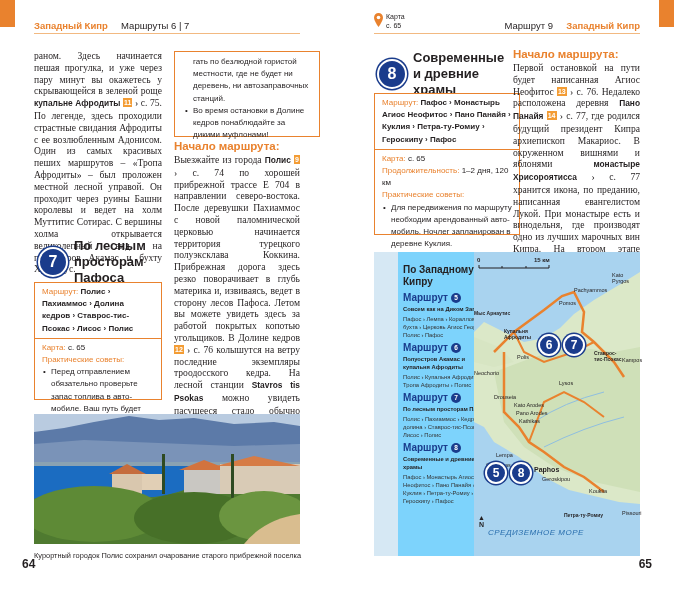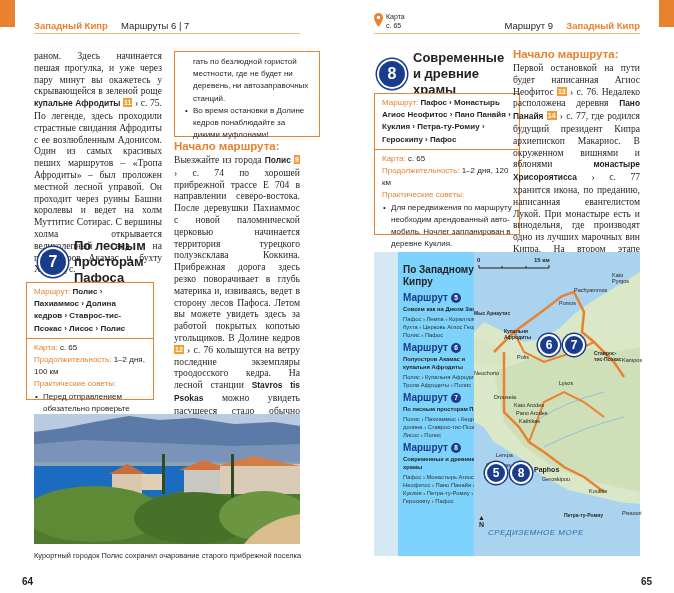--- a/index.html
+++ b/index.html
@@ -33,21 +33,21 @@
   .bullet:before { content: "•"; position: absolute; left: 1px; top: 0; }
 
   .orange-h { font-family: "Liberation Sans", sans-serif; font-weight: bold; color: #e9822e; font-size: 11.5px; }
 
   .route-head { position: absolute; display: flex; align-items: center; }
   .route-num { width: 30px; height: 30px; border-radius: 50%; background: #1a3c8c; border: 2px solid #fff; box-shadow: 0 0 0 1.5px #1a3c8c; color: #fff; font-family: "Liberation Sans", sans-serif; font-weight: bold; font-size: 16px; display: flex; align-items: center; justify-content: center; flex: none; }
   .route-title { font-family: "Liberation Sans", sans-serif; font-weight: bold; font-size: 13px; line-height: 16px; margin-left: 6px; color: #231f20; }
 
   .photo { position: absolute; left: 34px; top: 414px; width: 266px; height: 130px; overflow: hidden; }
   .caption { position: absolute; left: 34px; top: 551px; font-family: "Liberation Sans", sans-serif; font-size: 7.4px; color: #231f20; }
-  .folio { position: absolute; top: 576px; font-family: "Liberation Sans", sans-serif; font-weight: bold; font-size: 10px; }
+  .folio { position: absolute; top: 557px; font-family: "Liberation Sans", sans-serif; font-weight: bold; font-size: 12px; }
 
   .map-wrap { position: absolute; left: 374px; top: 252px; width: 266px; height: 304px; background: #d6e8f4; }
   .map-side { position: absolute; left: 0; top: 0; width: 100px; height: 304px; background: #7dd3fc; padding: 12px 5px; font-family: "Liberation Sans", sans-serif; margin-left: 24px; }
   .map-side h4 { font-size: 10px; font-weight: bold; line-height: 12px; margin-bottom: 3px; color: #231f20; }
   .ms-route { margin-top: 2px; }
   .ms-route .rh { color: #1a3c8c; font-size: 10px; font-weight: bold; display: flex; align-items: center; line-height: 13px; }
   .ms-route .rh .dot { width: 10px; height: 10px; border-radius: 50%; background: #1a3c8c; color: #fff; font-size: 6.5px; display: inline-flex; align-items: center; justify-content: center; margin-left: 3px; }
   .ms-route .rt { font-size: 5.8px; font-weight: bold; line-height: 8px; margin-top: 1px; }
   .ms-route .rp { font-size: 5.8px; line-height: 8px; margin-top: 2px; color: #333; }
   .map-canvas { position: absolute; left: 100px; top: 0; width: 166px; height: 304px; }
@@ -68,28 +68,27 @@
   <div class="serif-text" style="position:absolute;left:34px;top:50px;width:128px;">
     <span>раном. Здесь начинается пешая про­гулка, и уже через пару минут вы окажетесь у скрывающейся в зеле­ной роще </span><b>купальне Афродиты</b>
     <span class="ref-box">11</span><span> › с. 75. По легенде, здесь проходили страстные свидания Афродиты с ее возлюбленным Адонисом. Один из самых красивых пеших маршру­тов – «Тропа Афродиты» – был про­ложен местной лесной управой. Он проходит через руины Башни коро­левы и ведет на холм Муттитис Со­тирас. С вершины холма открывает­ся великолепный вид на полуостров Акамас и бухту Хрисохус.</span>
   </div>
 
   <div class="route-head" style="left:38px;top:238px;">
     <div class="route-num">7</div>
     <div class="route-title" style="width:100px;">По лесным прос­торам Пафоса</div>
   </div>
 
-  <div class="info-box sans-small" style="left:26px;top:282px;width:128px;height:118px;">
+  <div class="info-box sans-small" style="left:34px;top:282px;width:128px;height:118px;">
     <div class="sect">
       <span class="lbl">Маршрут:</span>
       <span class="bold">Полис › Пахиаммос › Долина кедров › Ставрос-тис-Псокас › Лисос › Полис</span>
     </div>
     <div class="sect">
       <div><span class="lbl">Карта:</span> <span>с. 65</span></div>
-      <div><span class="lbl">Продолжительность:</span> <span>1–2 дня, 100 км</span></div>
       <div class="lbl">Практические советы:</div>
       <div class="bullet">Перед отправлением обязательно проверьте запас топлива в авто­мобиле. Ваш путь будет проле-</div>
     </div>
   </div>
 
   <div class="info-box sans-small" style="left:174px;top:51px;width:146px;height:86px;padding:4px 6px 4px 9px;">
     <div style="padding-left:9px;">гать по безлюдной гористой мест­ности, где не будет ни деревень, ни автозаправочных станций.</div>
     <div class="bullet">Во время остановки в Долине кедров понаблюдайте за дикими муфлонами!</div>
   </div>
 

